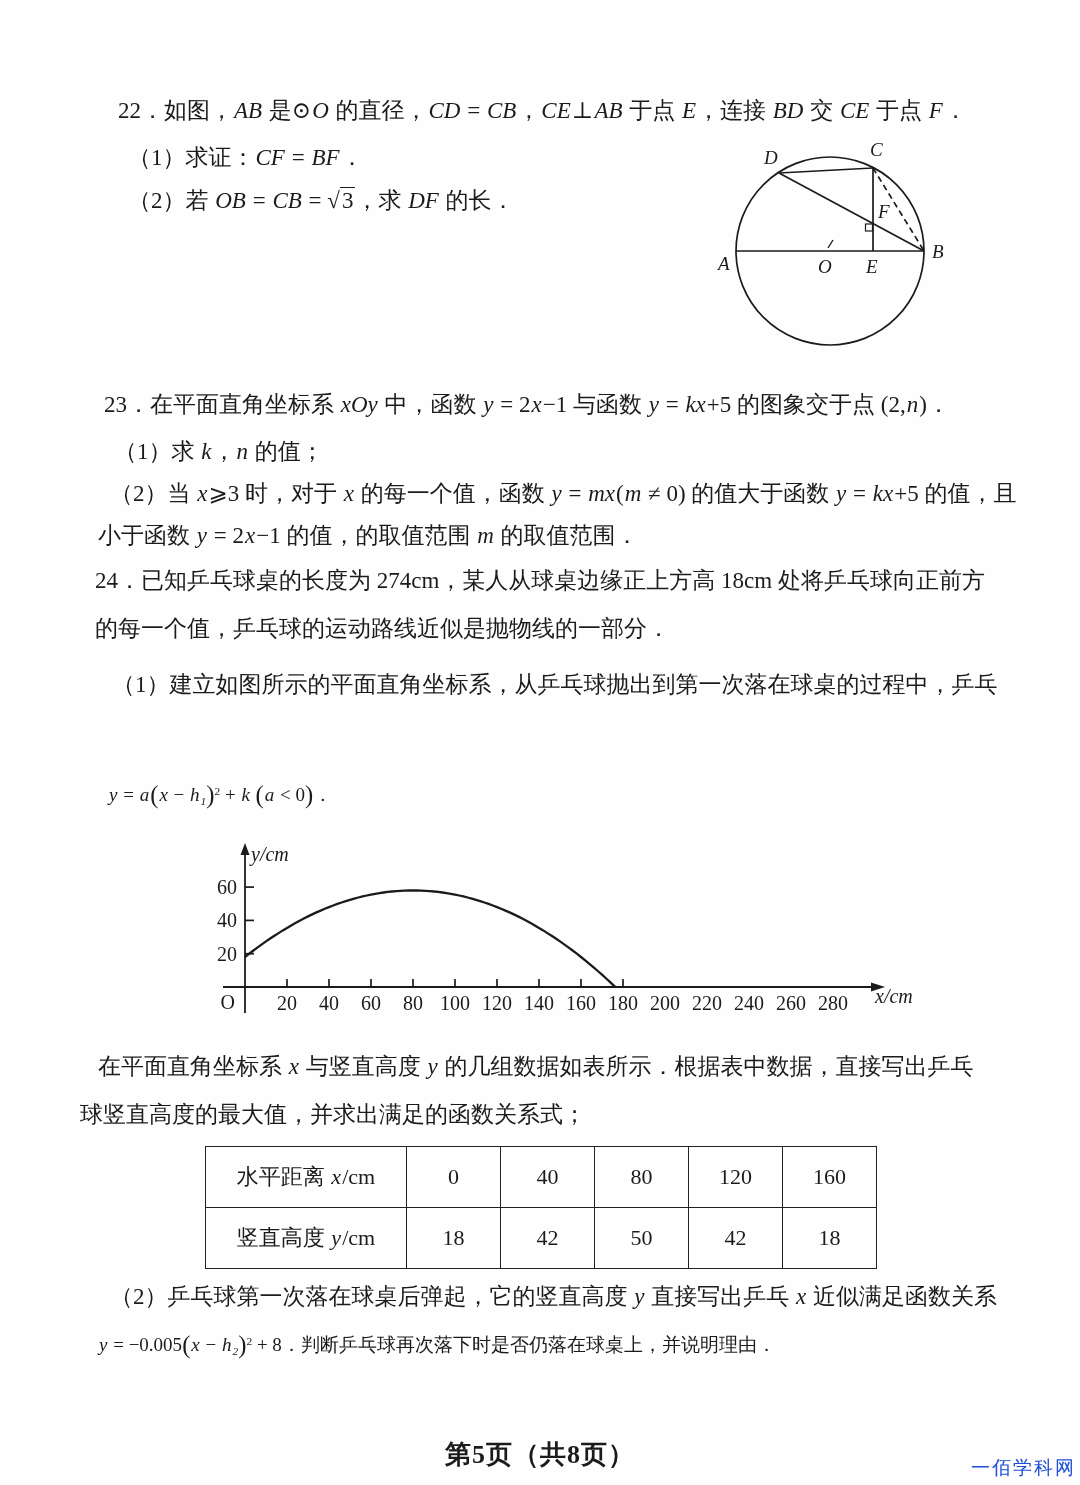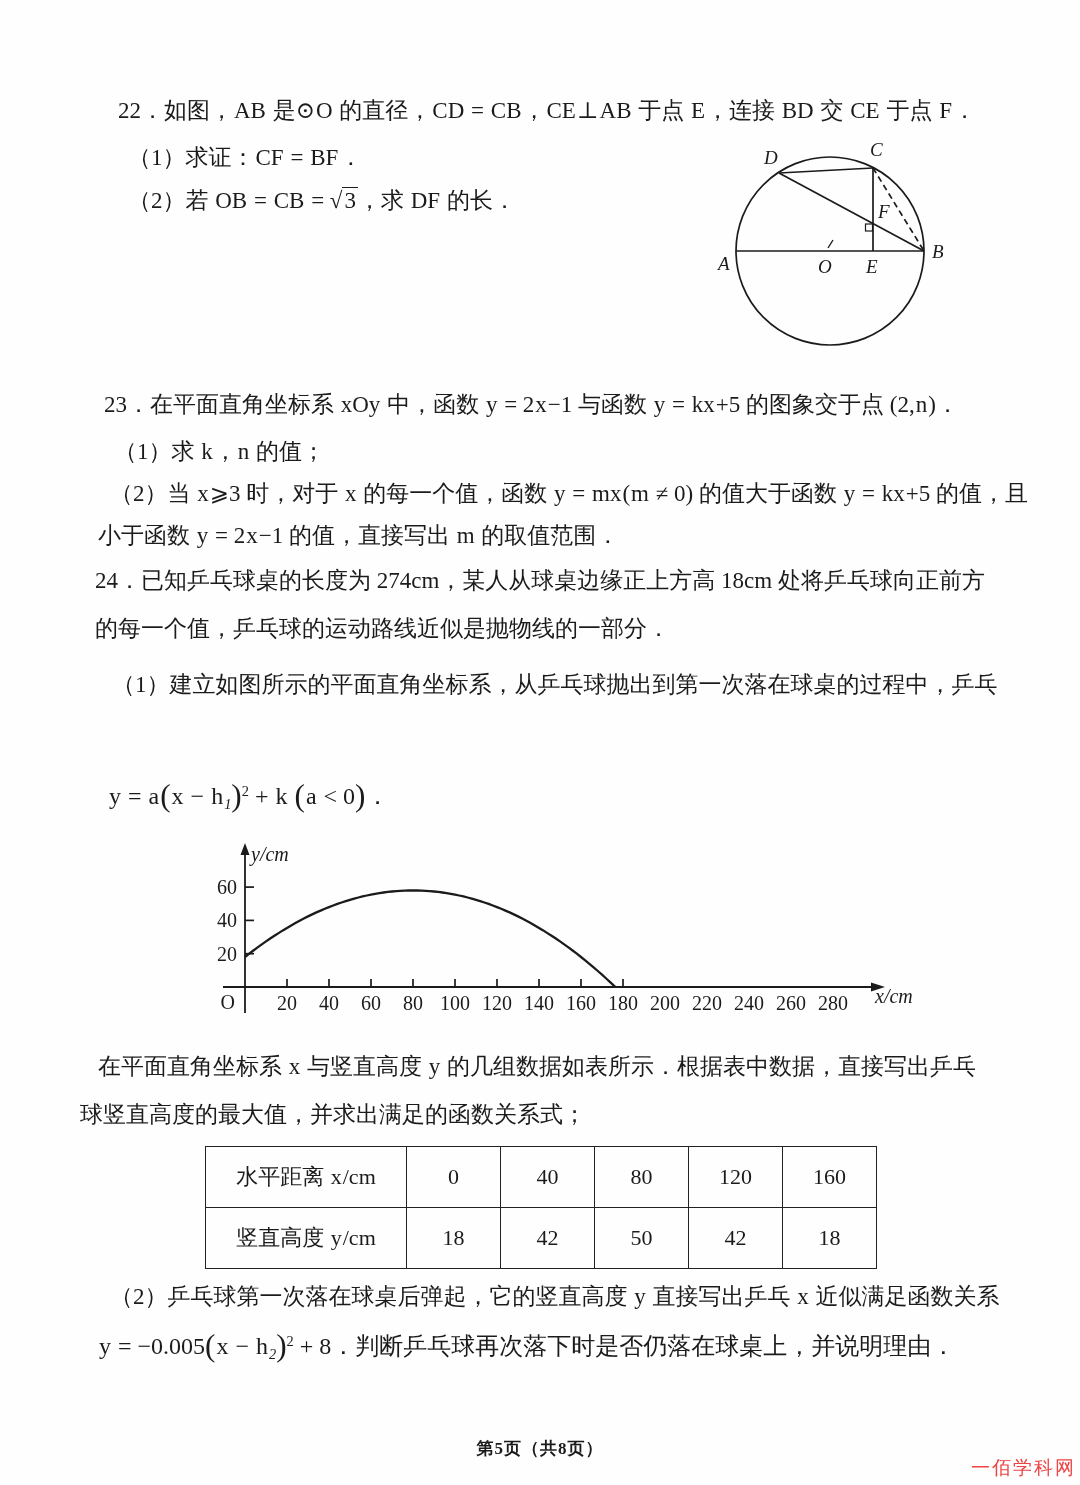--- a/index.html
+++ b/index.html
@@ -11,24 +11,24 @@
     position:relative;
     overflow:hidden;
   }
   .page{position:absolute;left:0;top:0;width:1080px;height:1485px;}
   .line{
     position:absolute;
     white-space:nowrap;
     font-size:23px;
     line-height:30px;
   }
-  .formula-line{font-size:24px;}
+  .formula-line{font-size:19px;}
   
   .seg-c{}
-  .seg-i{font-family:"Liberation Serif","DejaVu Serif",serif;padding:0 1px;}
+  .seg-i{font-style:italic;font-family:"Liberation Serif","DejaVu Serif",serif;padding:0 1px;}
   .seg-r{font-family:"Liberation Serif","DejaVu Serif",serif;}
   .seg-sub{font-style:italic;font-family:"Liberation Serif",serif;font-size:0.6em;vertical-align:-0.35em;}
   .seg-sup{font-family:"Liberation Serif",serif;font-size:0.6em;vertical-align:0.55em;}
   .seg-sqrt{font-family:"Liberation Serif",serif;border-top:1.7px solid #1b1b1b;padding:0 2px;}
   .seg-big{font-family:"Liberation Serif",serif;font-size:1.3em;vertical-align:-0.08em;line-height:1;}
   
   svg text{fill:#1b1b1b;}
   .pt-label{font-style:italic;font-size:19px;font-family:"Liberation Serif",serif;}
   .axis-label{font-style:italic;font-size:20px;font-family:"Liberation Serif",serif;}
   .tick-label{font-size:20px;font-family:"Liberation Serif",serif;}
@@ -41,26 +41,26 @@
   .data-table td{
     border:1.6px solid #222;
     text-align:center;
     height:60px;
     padding:0;
   }
   .data-table td.label-col{width:200px;margin-top:20px;}
   .data-table td.val-col{width:93px;}
   .footer{
     position:absolute;left:0;right:0;top:1437px;
-    text-align:center;font-size:17px;font-weight:600;
+    text-align:center;font-size:26px;font-weight:600;
     letter-spacing:1px;
   }
   .watermark{
     position:absolute;right:4px;top:1455px;
-    color:#ef4444;font-size:19px;letter-spacing:2px;
+    color:#1d4ed8;font-size:19px;letter-spacing:2px;
   }
 </style>
 </head>
 <body>
 
 <div class="page">
 
   <div class="line" style="left:118px;top:96px"><span class="seg-c">22．如图，</span><span class="seg-i">AB</span><span class="seg-c"> 是</span><span class="seg-r">⊙</span><span class="seg-i">O</span><span class="seg-c"> 的直径，</span><span class="seg-i">CD</span><span class="seg-r"> = </span><span class="seg-i">CB</span><span class="seg-c">，</span><span class="seg-i">CE</span><span class="seg-r">⊥</span><span class="seg-i">AB</span><span class="seg-c"> 于点 </span><span class="seg-i">E</span><span class="seg-c">，连接 </span><span class="seg-i">BD</span><span class="seg-c"> 交 </span><span class="seg-i">CE</span><span class="seg-c"> 于点 </span><span class="seg-i">F</span><span class="seg-c">．</span></div>
   <div class="line" style="left:128px;top:143px"><span class="seg-c">（1）求证：</span><span class="seg-i">CF</span><span class="seg-r"> = </span><span class="seg-i">BF</span><span class="seg-c">．</span></div>
   <div class="line" style="left:128px;top:186px"><span class="seg-c">（2）若 </span><span class="seg-i">OB</span><span class="seg-r"> = </span><span class="seg-i">CB</span><span class="seg-r"> = </span><span class="seg-r">√</span><span class="seg-sqrt">3</span><span class="seg-c">，求 </span><span class="seg-i">DF</span><span class="seg-c"> 的长．</span></div>
@@ -81,21 +81,21 @@
     <text class="pt-label" x="6" y="130">A</text>
     <text class="pt-label" x="220" y="118">B</text>
     <text class="pt-label" x="106" y="133">O</text>
     <text class="pt-label" x="154" y="133">E</text>
     <text class="pt-label" x="166" y="78">F</text>
   </svg>
 
   <div class="line" style="left:104px;top:390px"><span class="seg-c">23．在平面直角坐标系 </span><span class="seg-i">xOy</span><span class="seg-c"> 中，函数 </span><span class="seg-i">y</span><span class="seg-r"> = 2</span><span class="seg-i">x</span><span class="seg-r">−1</span><span class="seg-c"> 与函数 </span><span class="seg-i">y</span><span class="seg-r"> = </span><span class="seg-i">kx</span><span class="seg-r">+5</span><span class="seg-c"> 的图象交于点 </span><span class="seg-r">(2,</span><span class="seg-i">n</span><span class="seg-r">)</span><span class="seg-c">．</span></div>
   <div class="line" style="left:114px;top:437px"><span class="seg-c">（1）求 </span><span class="seg-i">k</span><span class="seg-c">，</span><span class="seg-i">n</span><span class="seg-c"> 的值；</span></div>
   <div class="line" style="left:110px;top:479px"><span class="seg-c">（2）当 </span><span class="seg-i">x</span><span class="seg-r">⩾3</span><span class="seg-c"> 时，对于 </span><span class="seg-i">x</span><span class="seg-c"> 的每一个值，函数 </span><span class="seg-i">y</span><span class="seg-r"> = </span><span class="seg-i">mx</span><span class="seg-r">(</span><span class="seg-i">m</span><span class="seg-r"> ≠ 0)</span><span class="seg-c"> 的值大于函数 </span><span class="seg-i">y</span><span class="seg-r"> = </span><span class="seg-i">kx</span><span class="seg-r">+5</span><span class="seg-c"> 的值，且</span></div>
-  <div class="line" style="left:98px;top:521px"><span class="seg-c">小于函数 </span><span class="seg-i">y</span><span class="seg-r"> = 2</span><span class="seg-i">x</span><span class="seg-r">−1</span><span class="seg-c"> 的值，直接写出 </span><span class="seg-i">m</span><span class="seg-c"> 的取值范围．</span></div>
+  <div class="line" style="left:98px;top:521px"><span class="seg-c">小于函数 </span><span class="seg-i">y</span><span class="seg-r"> = 2</span><span class="seg-i">x</span><span class="seg-r">−1</span><span class="seg-c"> 的值，的取值范围 </span><span class="seg-i">m</span><span class="seg-c"> 的取值范围．</span></div>
 
   <div class="line" style="left:95px;top:566px"><span class="seg-c">24．已知乒乓球桌的长度为 274cm，某人从球桌边缘正上方高 18cm 处将乒乓球向正前方</span></div>
   <div class="line" style="left:95px;top:614px"><span class="seg-c">的每一个值，乒乓球的运动路线近似是抛物线的一部分．</span></div>
   <div class="line" style="left:112px;top:670px"><span class="seg-c">（1）建立如图所示的平面直角坐标系，从乒乓球抛出到第一次落在球桌的过程中，乒乓</span></div>
   <div class="line formula-line" style="left:108px;top:776px"><span class="seg-i">y</span><span class="seg-r"> = </span><span class="seg-i">a</span><span class="seg-big">(</span><span class="seg-i">x</span><span class="seg-r"> − </span><span class="seg-i">h</span><span class="seg-sub">1</span><span class="seg-big">)</span><span class="seg-sup">2</span><span class="seg-r"> + </span><span class="seg-i">k</span><span class="seg-r"> </span><span class="seg-big">(</span><span class="seg-i">a</span><span class="seg-r"> &lt; 0</span><span class="seg-big">)</span><span class="seg-c">．</span></div>
 
   <svg id="graph-svg" width="730" height="192" viewBox="0 0 730 192" style="position:absolute;left:183px;top:843px">
     <g stroke="#1b1b1b" stroke-width="1.8" fill="none">
       <line x1="40" y1="144" x2="688" y2="144"></line>
       <line x1="62" y1="170" x2="62" y2="8"></line>

